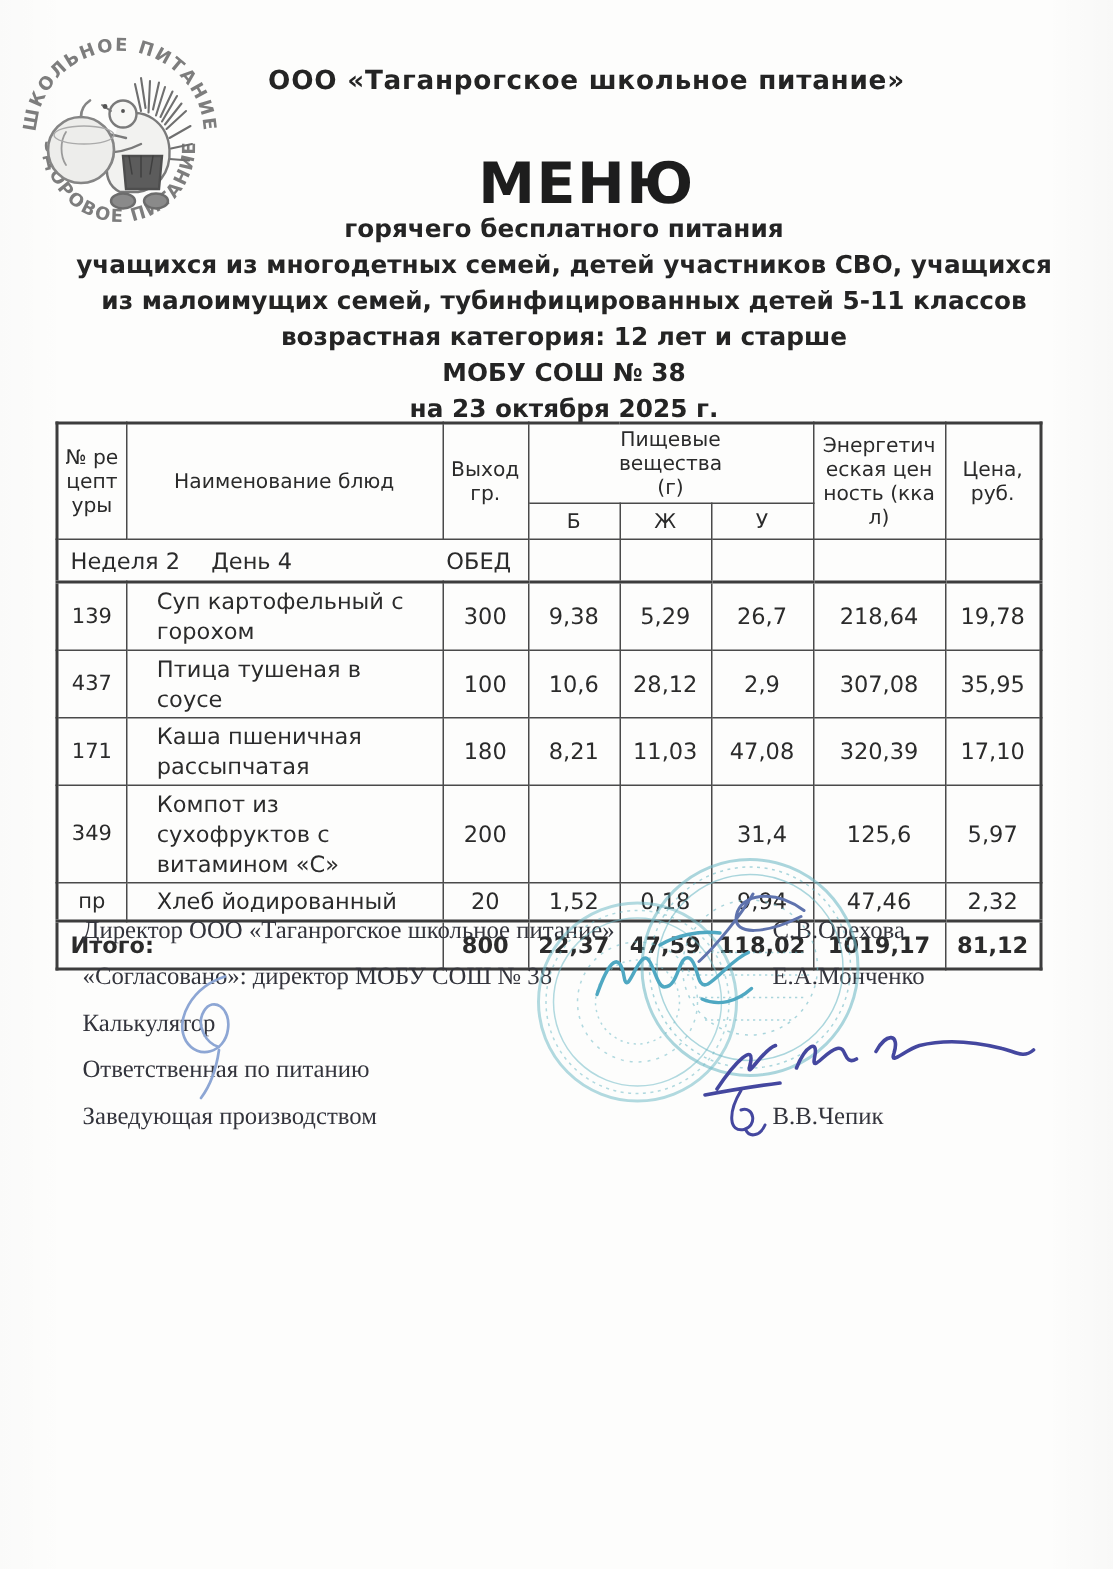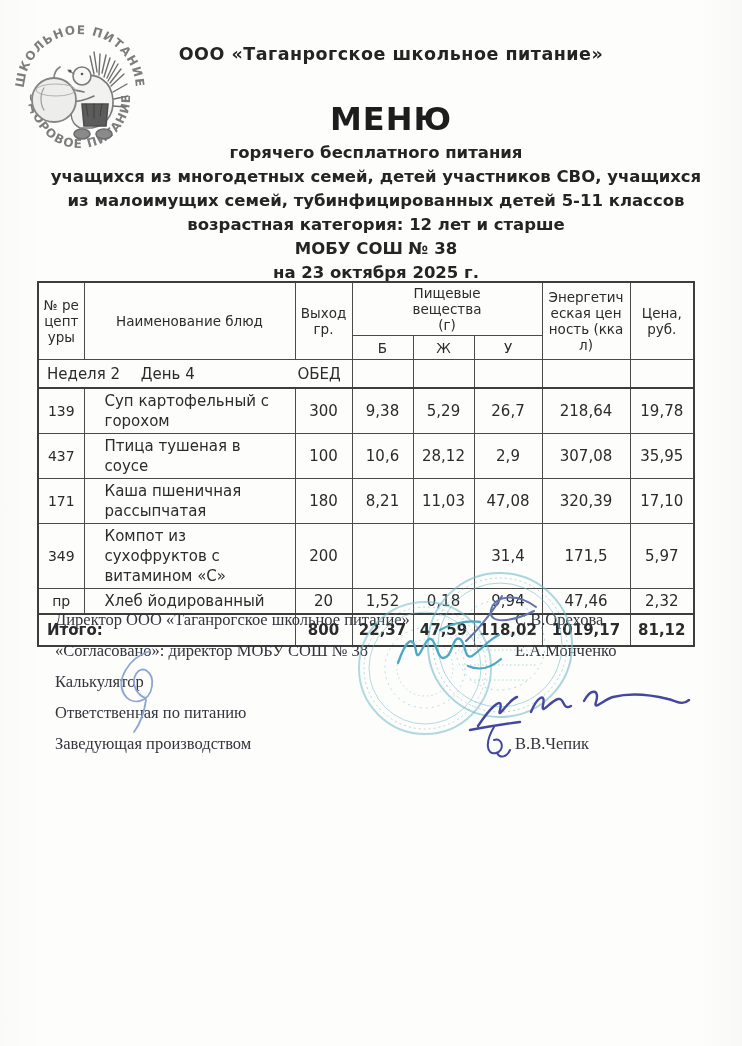--- a/index.html
+++ b/index.html
@@ -13,21 +13,21 @@
   }
   
   .logo{position:absolute;left:10px;top:12px;width:140px;height:156px;}
   
   .org-title{
     position:absolute;left:80px;right:40px;top:44px;text-align:center;
     font-size:17.5px;font-weight:700;letter-spacing:0.5px;color:#242424;
   }
   .menu-title{
     position:absolute;left:80px;right:40px;top:100px;text-align:center;
-    font-size:32px;font-weight:700;letter-spacing:1px;color:#1d1d1d;
+    font-size:38px;font-weight:700;letter-spacing:1px;color:#1d1d1d;
   }
   .subtitles{
     position:absolute;left:30px;right:20px;top:141px;text-align:center;
     font-size:16.5px;font-weight:700;line-height:24px;color:#242424;
   }
   
   .menu-table{
     position:absolute;left:37px;top:281px;width:658px;
     border-collapse:collapse;table-layout:fixed;
     font-size:15px;color:#2b2b2b;
@@ -200,21 +200,21 @@
       <td class="c-val">320,39</td>
       <td class="c-val">17,10</td>
     </tr>
     <tr>
       <td class="c-num">349</td>
       <td class="c-name">Компот из сухофруктов с витамином «С»</td>
       <td class="c-val">200</td>
       <td class="c-val"></td>
       <td class="c-val"></td>
       <td class="c-val">31,4</td>
-      <td class="c-val">171,5</td>
+      <td class="c-val">125,6</td>
       <td class="c-val">5,97</td>
     </tr>
     <tr>
       <td class="c-num">пр</td>
       <td class="c-name">Хлеб йодированный</td>
       <td class="c-val">20</td>
       <td class="c-val">1,52</td>
       <td class="c-val">0,18</td>
       <td class="c-val">9,94</td>
       <td class="c-val">47,46</td>

